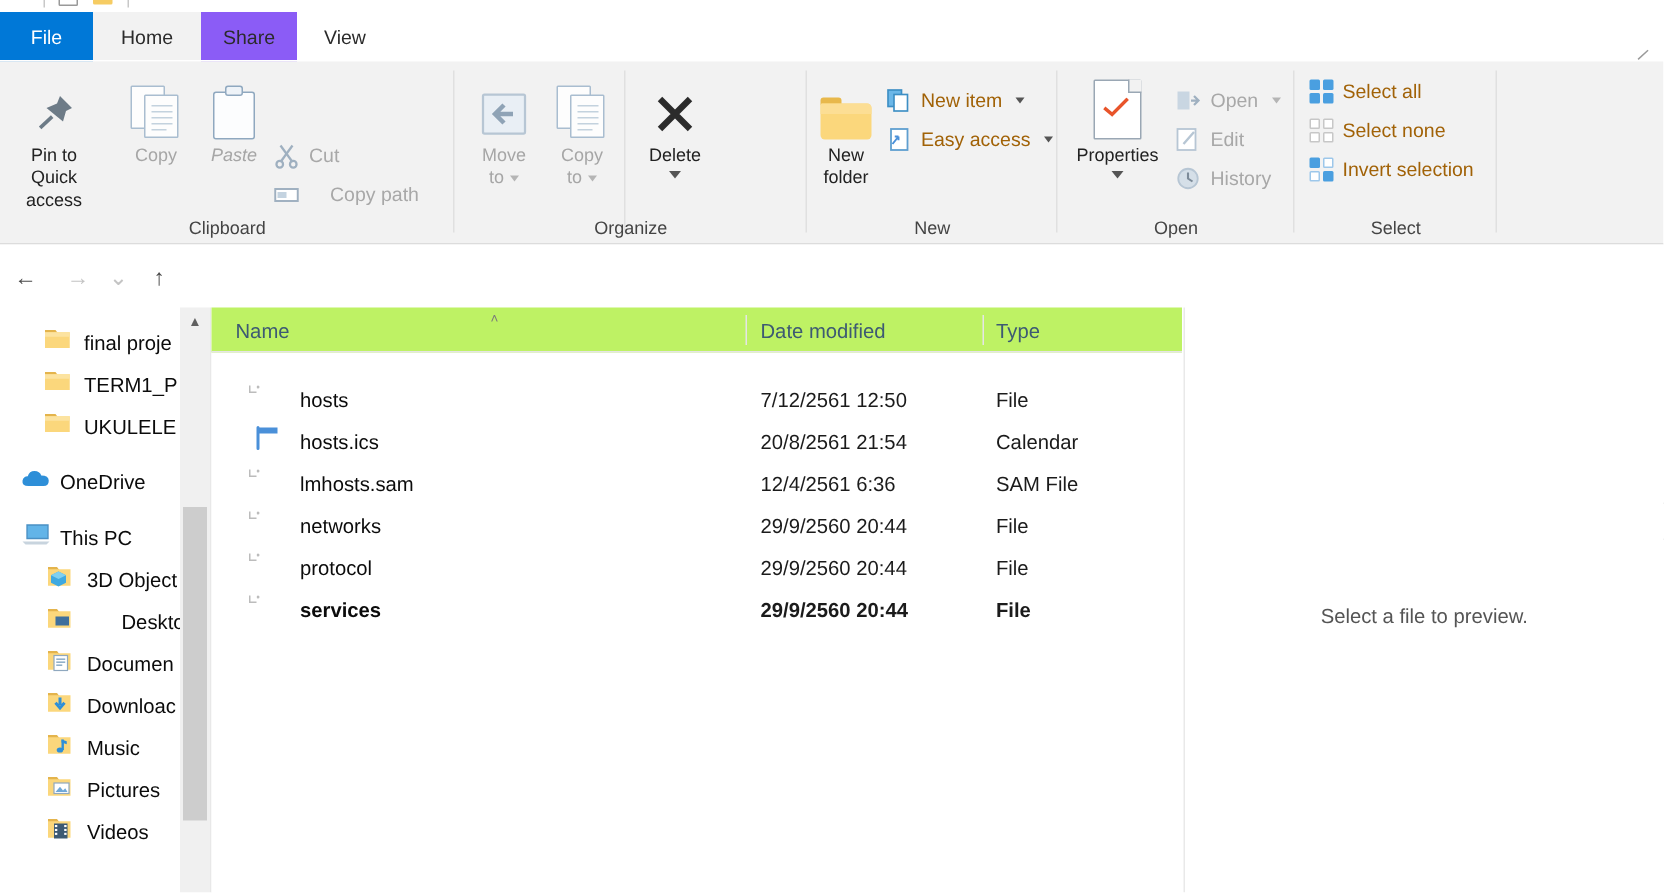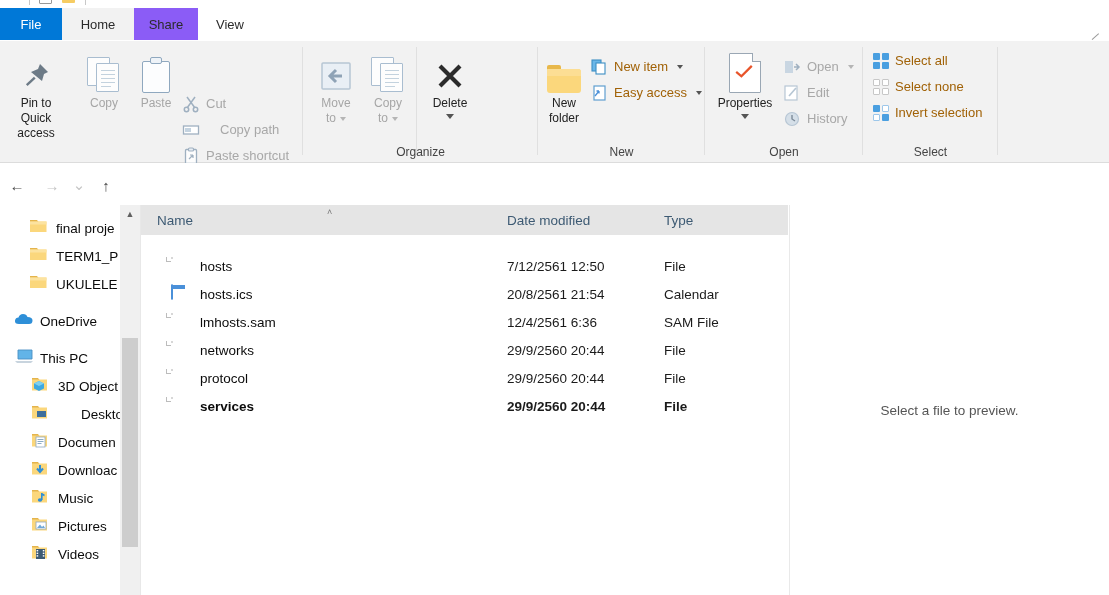--- a/index.html
+++ b/index.html
@@ -115,21 +115,21 @@
   .navitem { position:absolute; left:0; height:28px; display:flex; align-items:center; white-space:nowrap; cursor:default; }
   .navitem .nlbl { font-size:13.5px; color:#0b0b0b; margin-left:8px; }
   .sb-scroll { position:absolute; left:120px; top:0; width:20px; height:390px; background:#f0f0f0; }
   .sb-up { position:absolute; left:0; top:0; width:20px; height:17px; display:flex; align-items:center; justify-content:center;
            font-size:9px; color:#606060; }
   .sb-thumb { position:absolute; left:2px; top:133px; width:16px; height:209px; background:#cdcdcd; }
   .sb-edge { position:absolute; left:140px; top:0; width:1px; height:390px; background:#e8e8e8; }
 
   
   .listpane { position:absolute; left:141px; top:0; width:647px; height:390px; background:#ffffff; }
-  .colhdr { position:absolute; left:0; top:0; width:647px; height:30px; background:#e5e5e5;
+  .colhdr { position:absolute; left:0; top:0; width:647px; height:30px; background:#bef264;
             border-bottom:1px solid #e5e5e5; }
   .colhdr .ch { position:absolute; top:0; height:30px; display:flex; align-items:center;
                 font-size:13.5px; color:#3d5a73; cursor:default; }
   .colhdr .cdiv { position:absolute; top:5px; width:1px; height:20px; background:#e5e5e5; }
   .sortmark { position:absolute; top:2px; font-size:9px; color:#7a7a7a; }
   .row { position:absolute; left:0; width:647px; height:28px; display:flex; align-items:center; cursor:default; }
   .row .fname { position:absolute; left:59px; font-size:13.5px; color:#0b0b0b; white-space:nowrap; }
   .row .fdate { position:absolute; left:366px; font-size:13.5px; color:#1b1b1b; white-space:nowrap; }
   .row .ftype { position:absolute; left:523px; font-size:13.5px; color:#1b1b1b; white-space:nowrap; }
   .fileic { position:absolute; left:30px; width:16px; height:19px; }
@@ -197,21 +197,21 @@
               <span class="ln" style="left:4px; top:10px; width:14px;"></span>
               <span class="ln" style="left:4px; top:14px; width:14px;"></span>
               <span class="ln" style="left:4px; top:18px; width:14px;"></span>
               <span class="ln" style="left:4px; top:22px; width:10px;"></span>
             </div>
           </div>
         </div>
         <div class="lbl">Copy</div>
       </div>
 
-      <div class="bigbtn dis" style="left:126px;">
+      <div class="bigbtn dis" style="left:126px;font-style:italic;">
         <div class="bigicon">
           <div class="clip">
               <div class="body"></div>
               <div class="top"></div>
             </div>
         </div>
         <div class="lbl">Paste</div>
       </div>
 
       <div class="smallbtn dis" style="left:182px; top:50px;">
@@ -227,29 +227,21 @@
         <span class="lbl">Cut</span>
       </div>
       <div class="smallbtn dis" style="left:182px; top:76px;gap:20px;">
         <span class="mini">
           <svg width="18" height="18" viewBox="0 0 18 18">
             <rect x="1.5" y="5" width="15" height="8" fill="#ffffff" stroke="#9fb0c0" stroke-width="1.3"></rect>
             <rect x="3" y="7" width="6" height="4" fill="#c4d3e0"></rect>
           </svg></span>
         <span class="lbl">Copy path</span>
       </div>
-      <div class="smallbtn dis" style="left:182px; top:102px;">
-        <span class="mini">
-          <svg width="18" height="18" viewBox="0 0 18 18">
-            <rect x="3.5" y="2.5" width="11" height="14" fill="#fdfdfd" stroke="#9fb0c0" stroke-width="1.3" rx="1"></rect>
-            <rect x="6.5" y="1" width="5" height="3" fill="#e8eef4" stroke="#9fb0c0" stroke-width="1.1" rx="1"></rect>
-            <path d="M7 12 L11 8 M11 8 L8 8 M11 8 L11 11" stroke="#9fb0c0" stroke-width="1.2" fill="none"></path>
-          </svg></span>
-        <span class="lbl">Paste shortcut</span>
-      </div>
+      <div class="glabel" style="left:0; width:303px;">Clipboard</div>
       <div class="gdiv" style="left:302px;"></div>
     </div>
 
     <div class="rgroup" style="left:303px; width:235px;">
       <div class="bigbtn dis" style="left:3px;">
         <div class="bigicon">
           <svg width="36" height="34" viewBox="0 0 36 34">
             <rect x="4" y="4" width="28" height="26" fill="#e9eff5" stroke="#b7c6d4" stroke-width="1.5" rx="1"></rect>
             <path d="M24 17 L14 17 M18 11 L12 17 L18 23" stroke="#8fa3b6" stroke-width="3" fill="none"></path>
           </svg>

